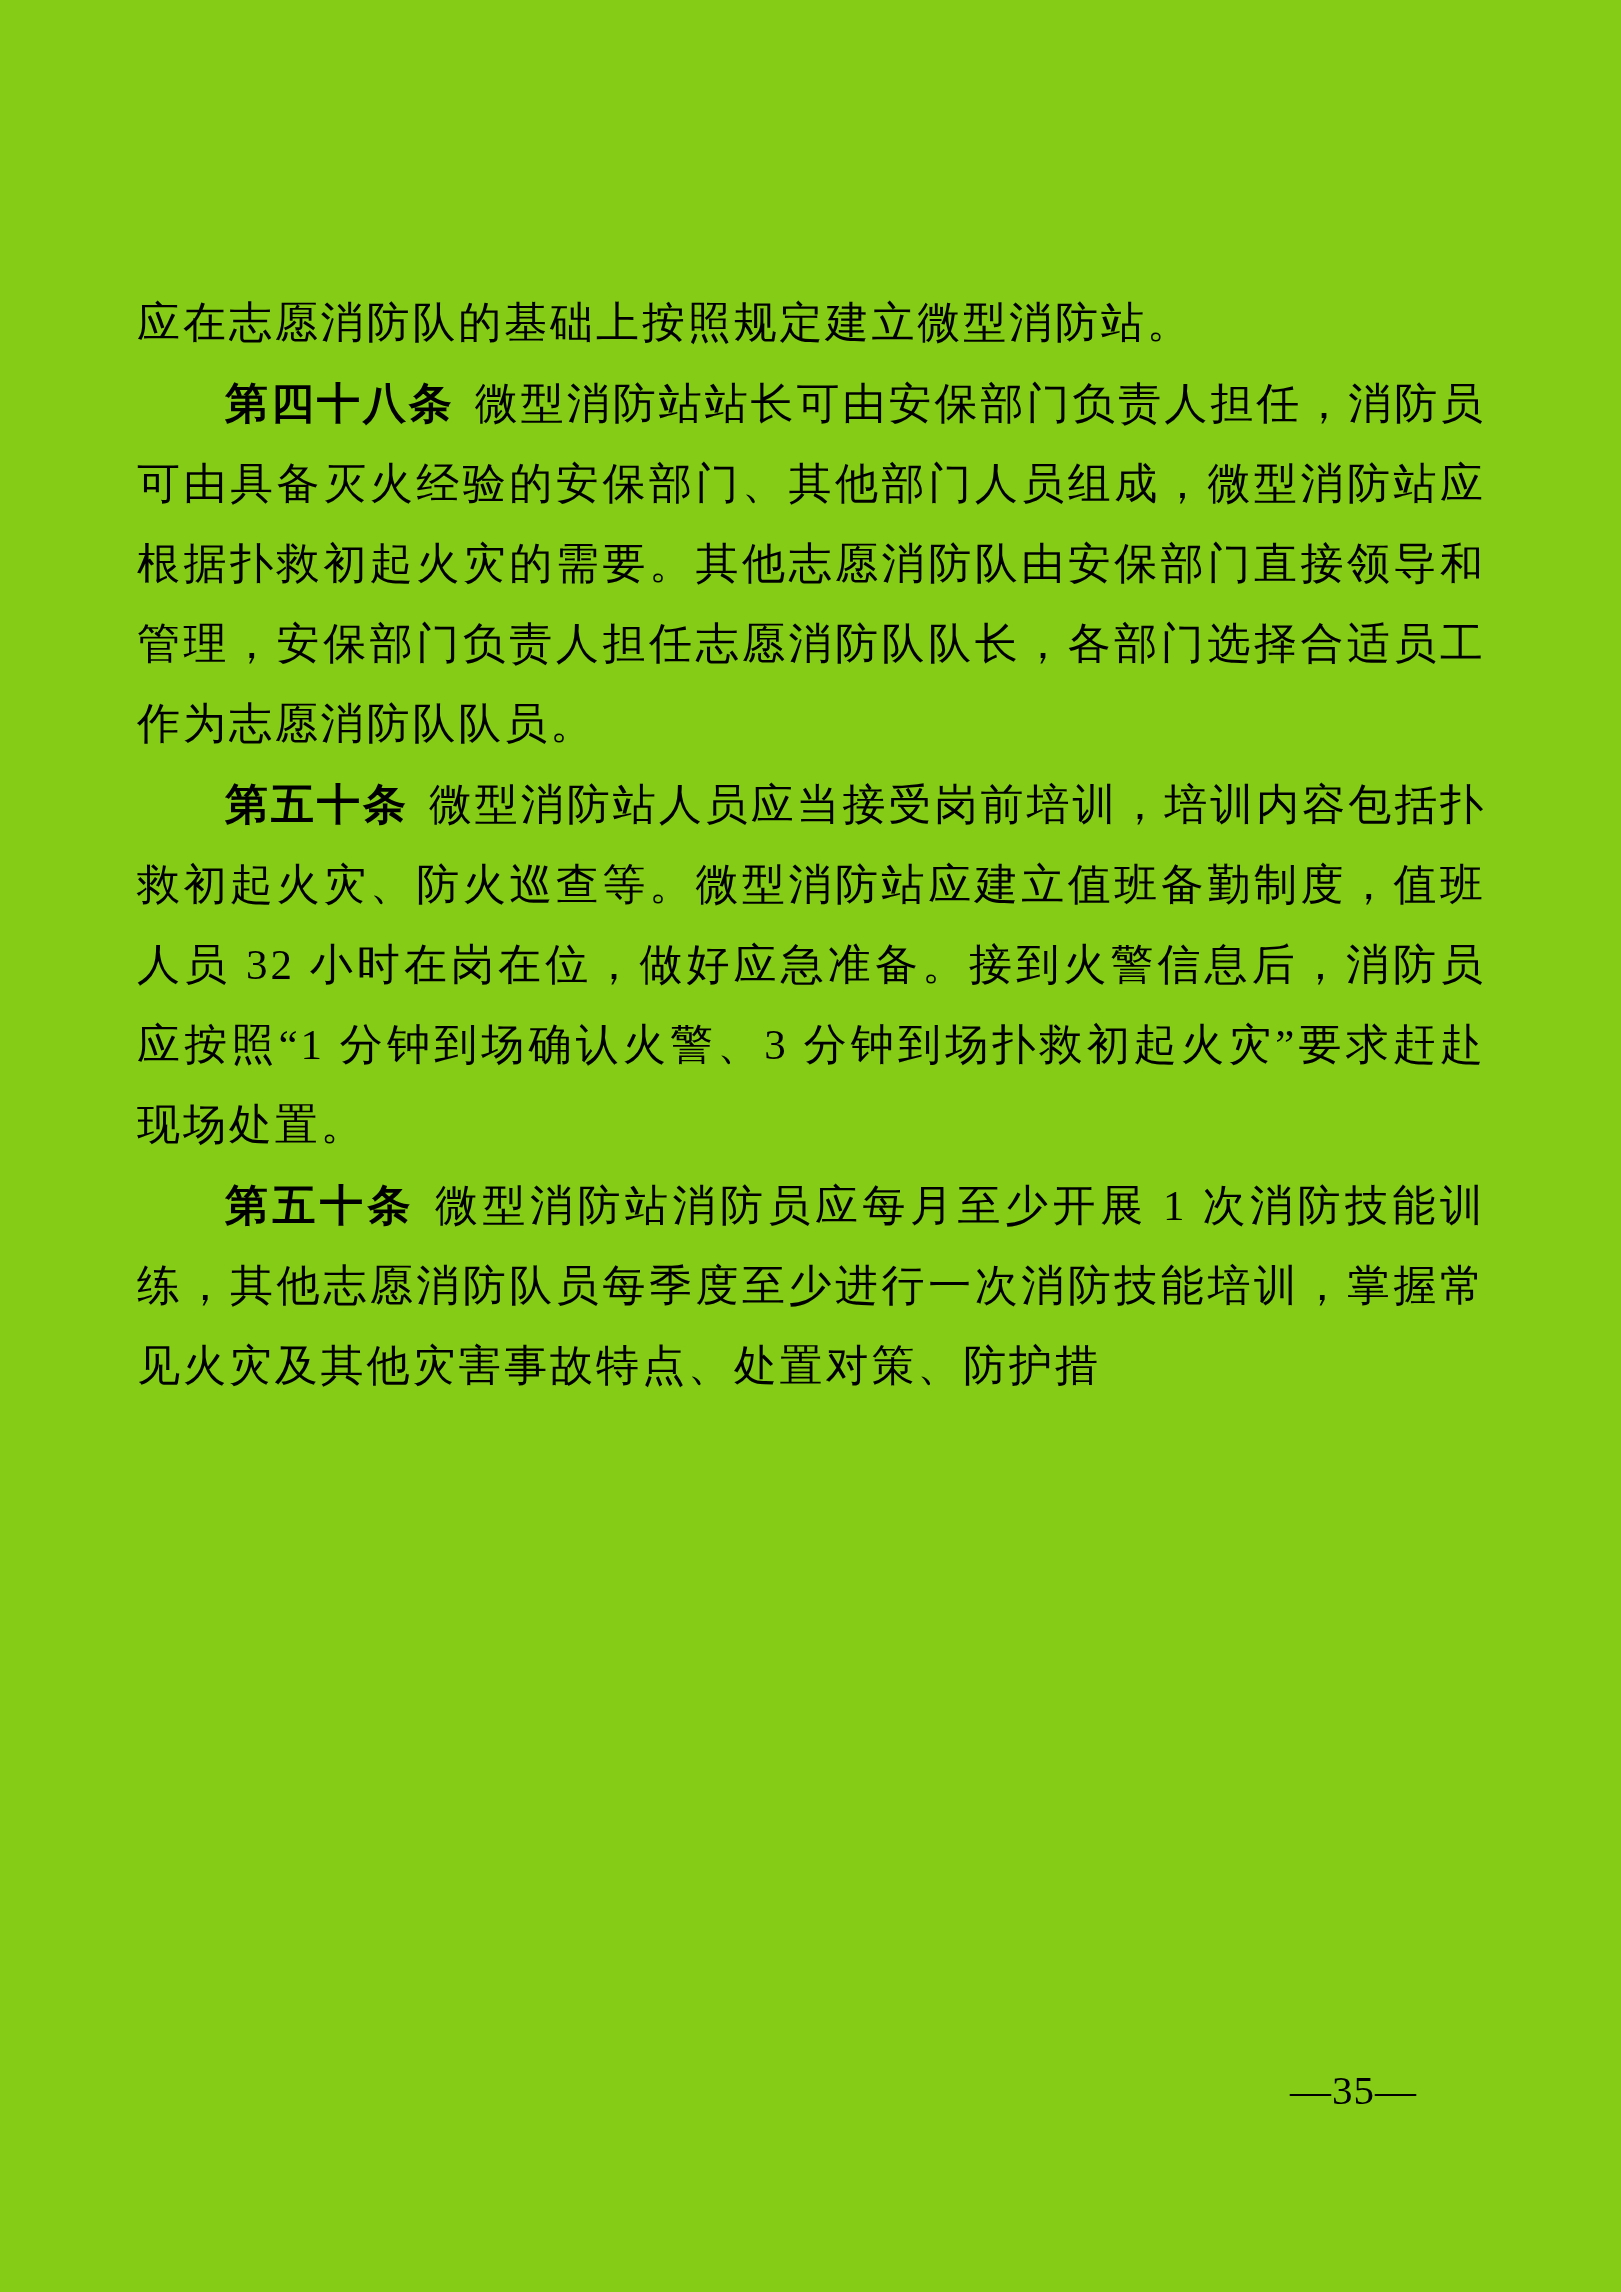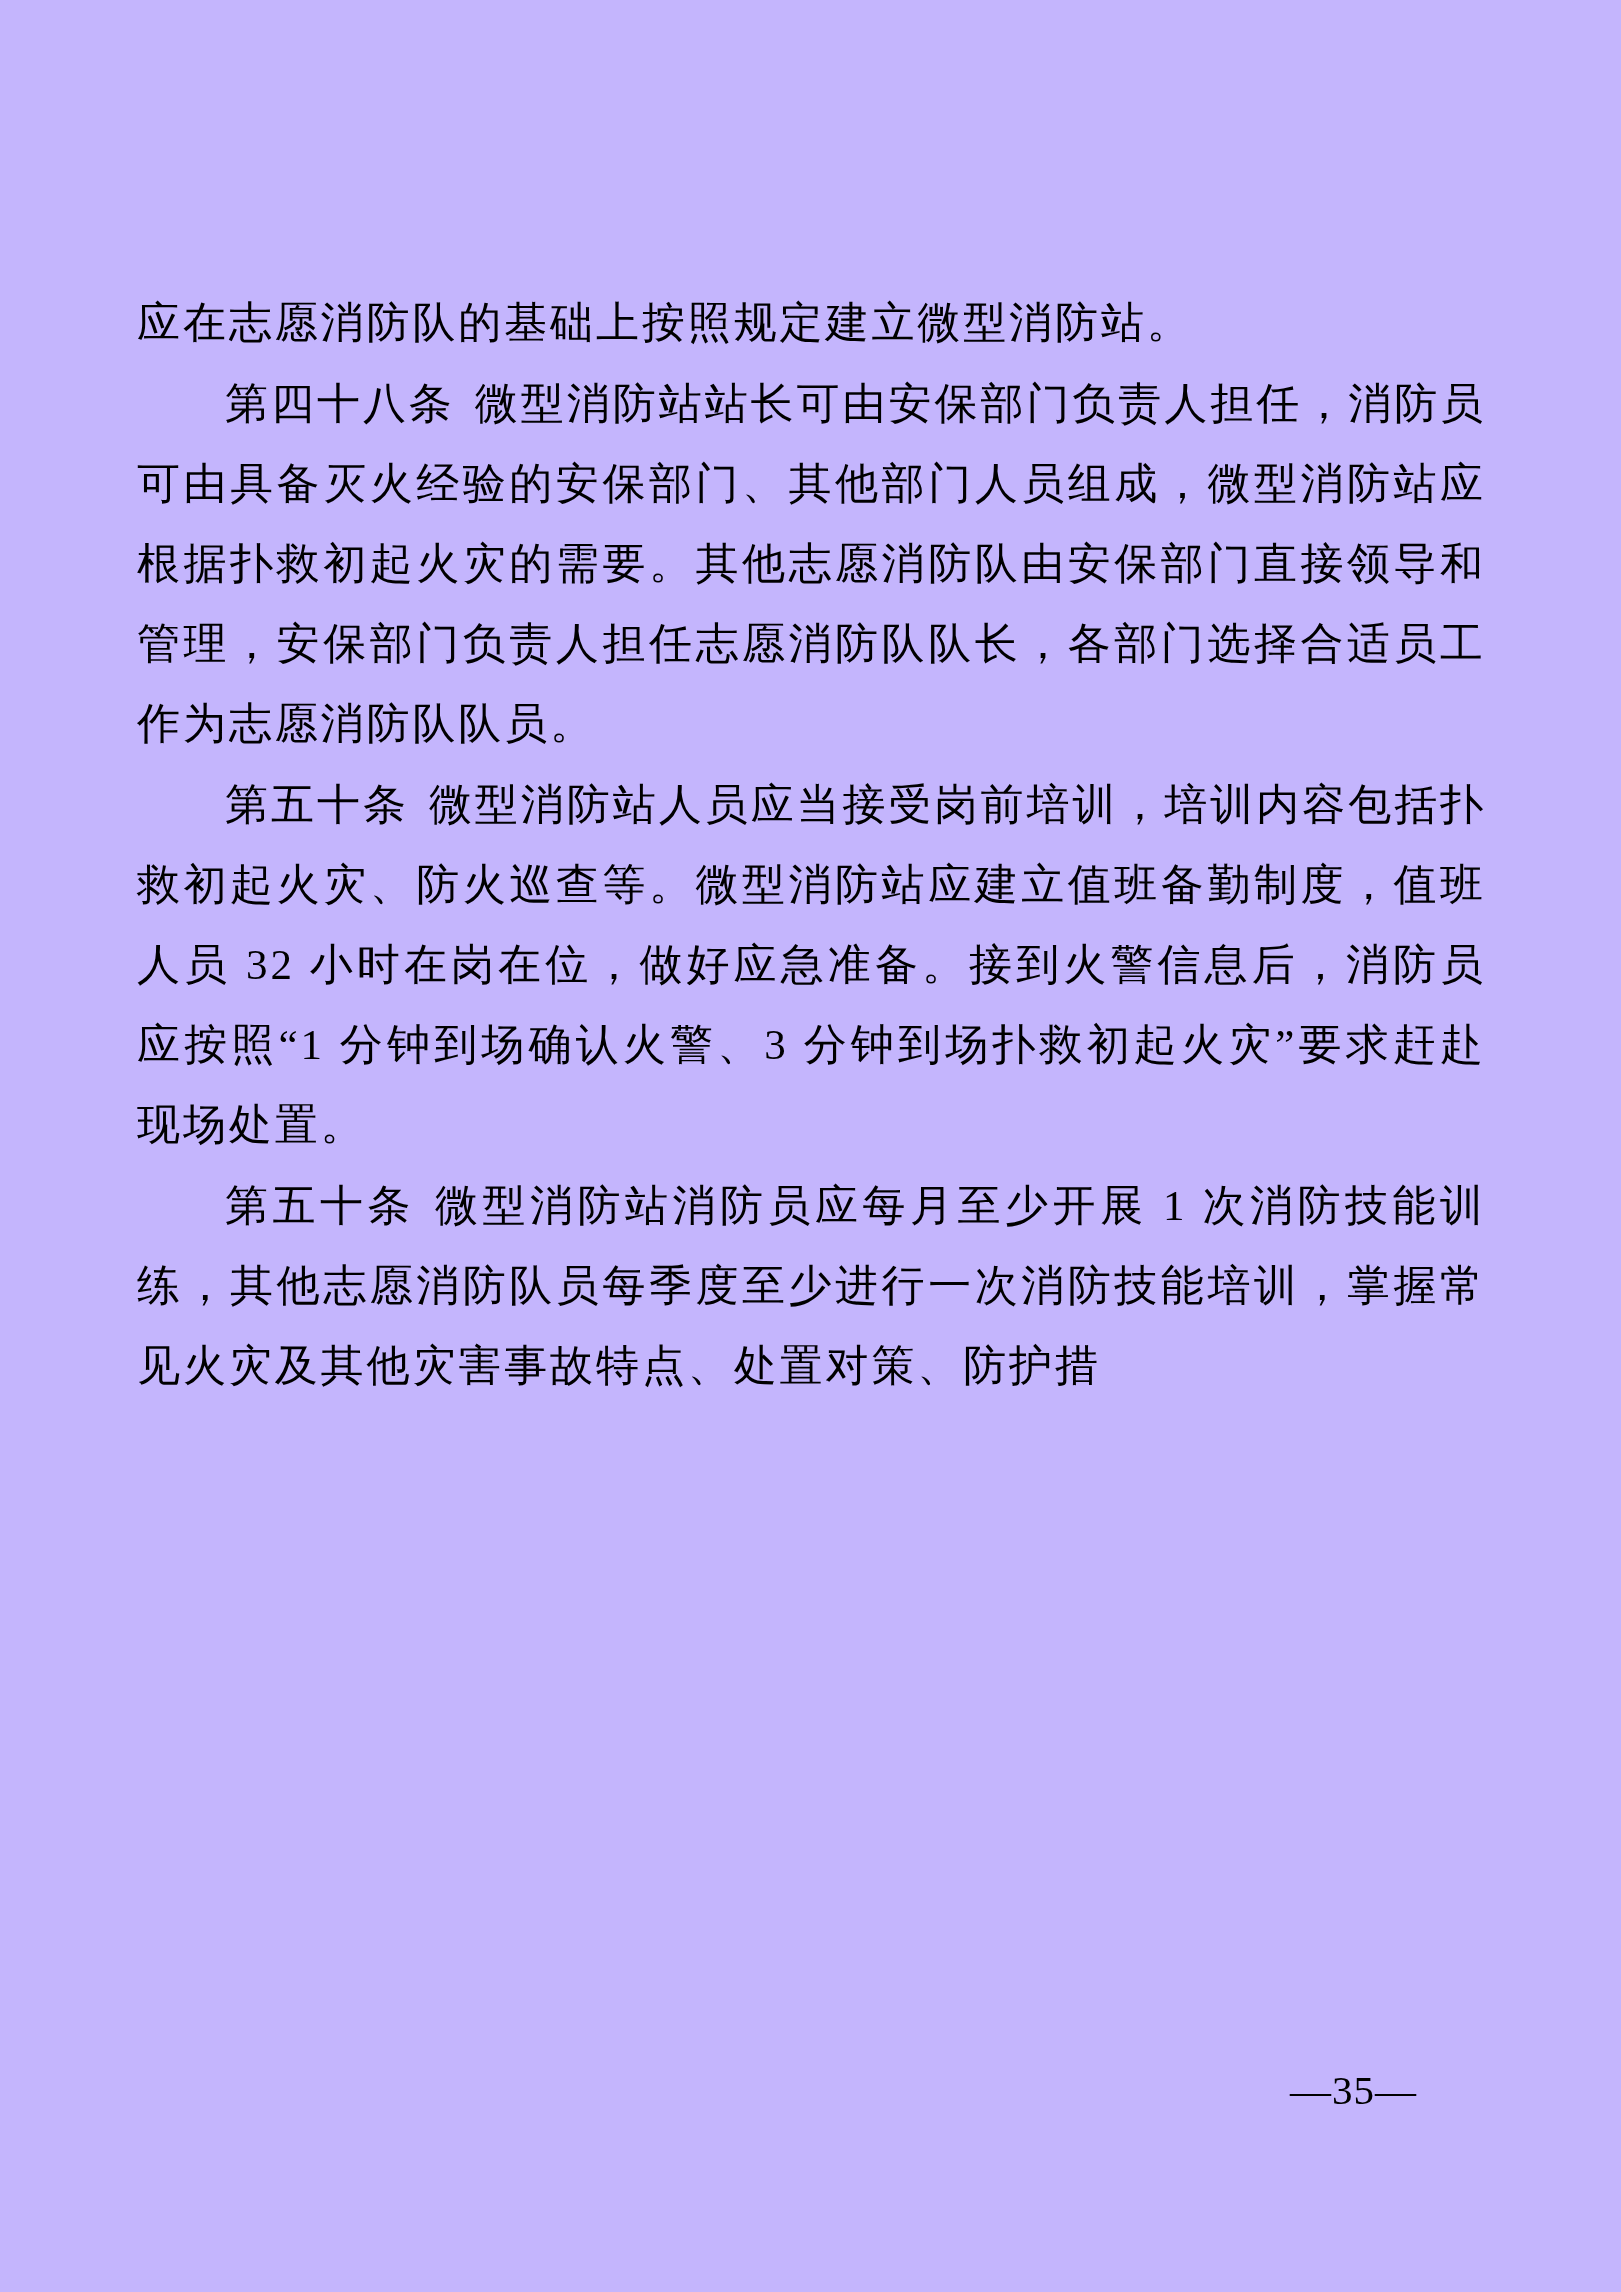--- a/index.html
+++ b/index.html
@@ -11,21 +11,21 @@
     position: relative;
     width: 1621px;
     height: 2293px;
     font-family: "Liberation Serif", "DejaVu Serif", serif;
     color: #000000;
     overflow: hidden;
   }
   .page {
     position: absolute;
     inset: 0;
-    background: #c4b5fd;
+    background: #84cc16;
     padding-left: 32px;
   }
   .content {
     position: absolute;
     left: 137px;
     top: 283px;
     width: 1349px;
     font-size: 43px;
     line-height: 80px;
     letter-spacing: 2.9px;
@@ -35,21 +35,21 @@
   .para {
     margin: 0;
     padding: 0;
     text-indent: 88px;
   }
   .para.continuation {
     text-indent: 0;
   }
   .lead {
     font-family: "Liberation Sans", "DejaVu Sans", sans-serif;
-    font-weight: 400;
+    font-weight: 700;
     margin-right: 20px;
   }
   .page-number {
     position: absolute;
     top: 2066px;
     right: 204px;
     font-size: 41px;
     line-height: 49px;
     letter-spacing: 1px;
     color: #000000;

